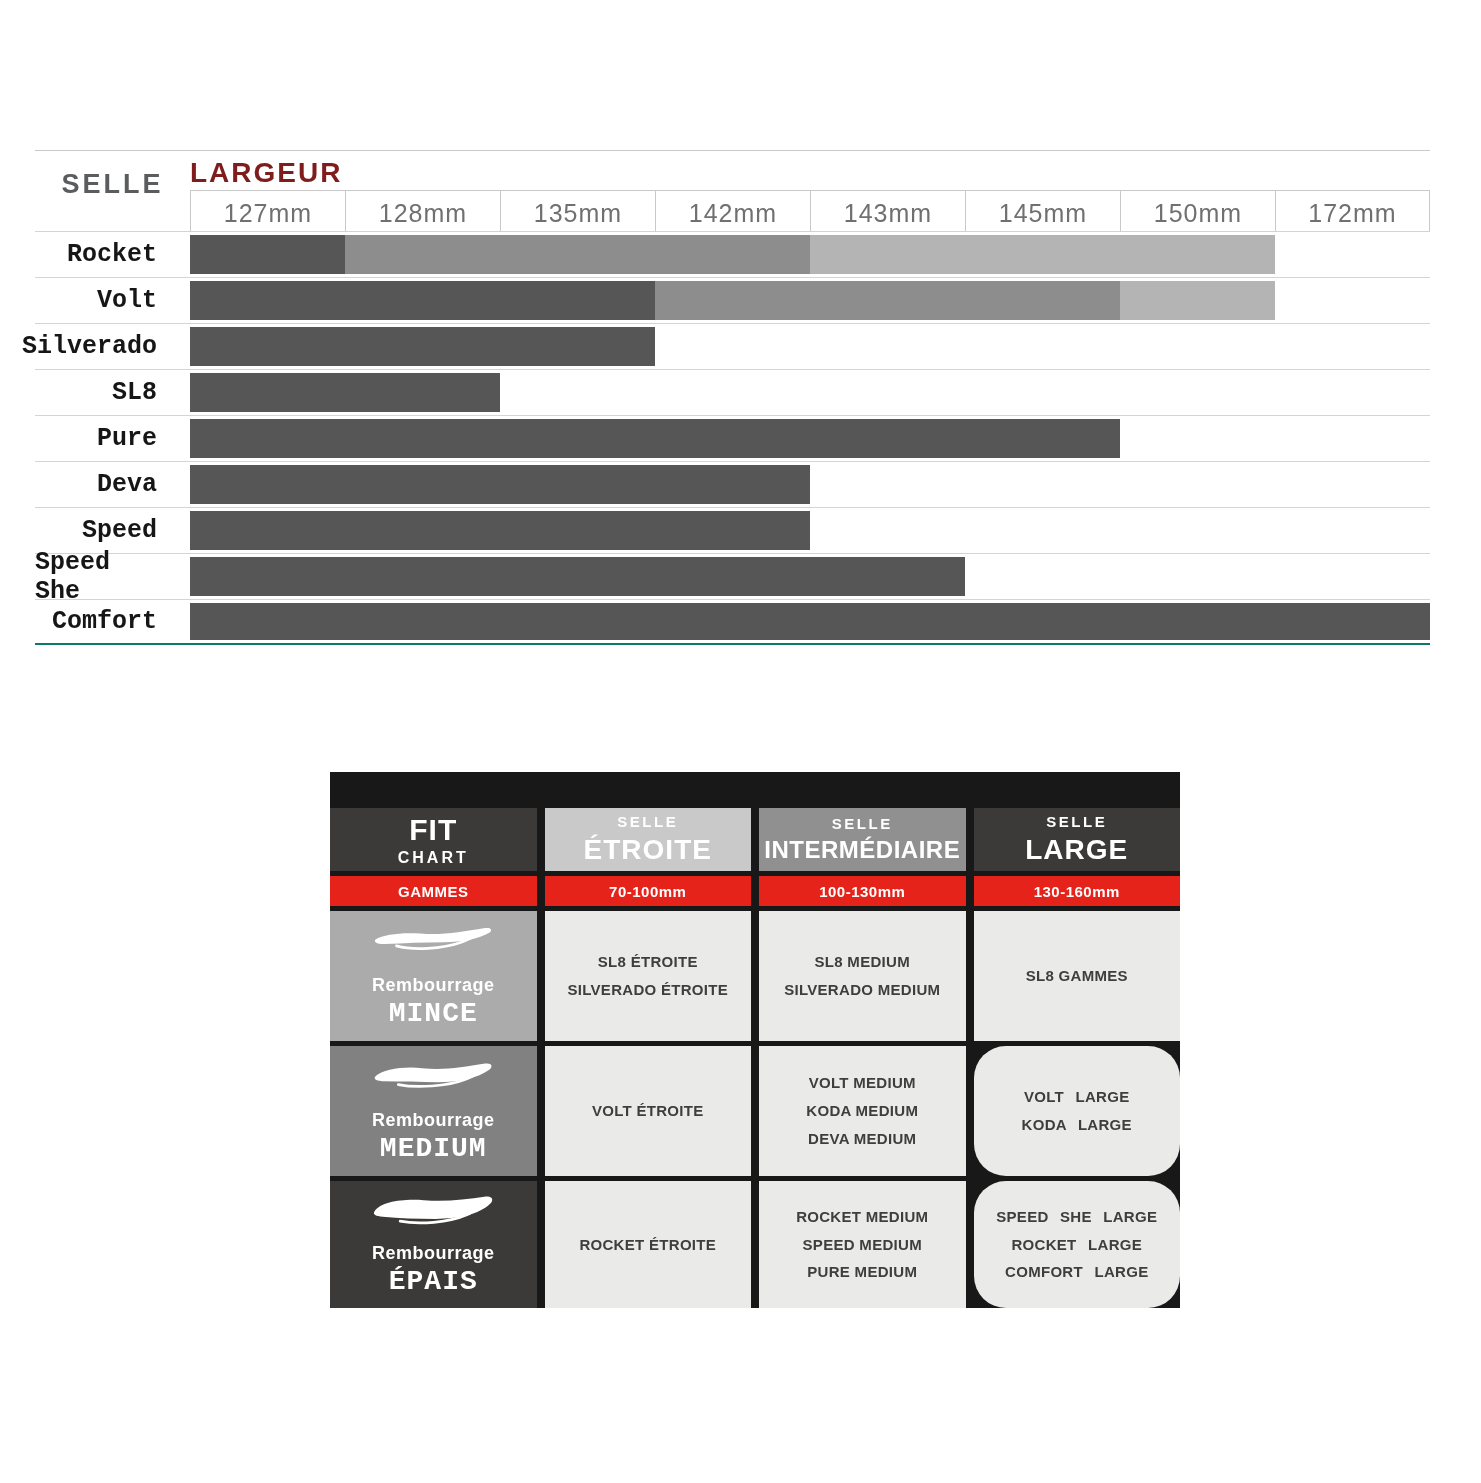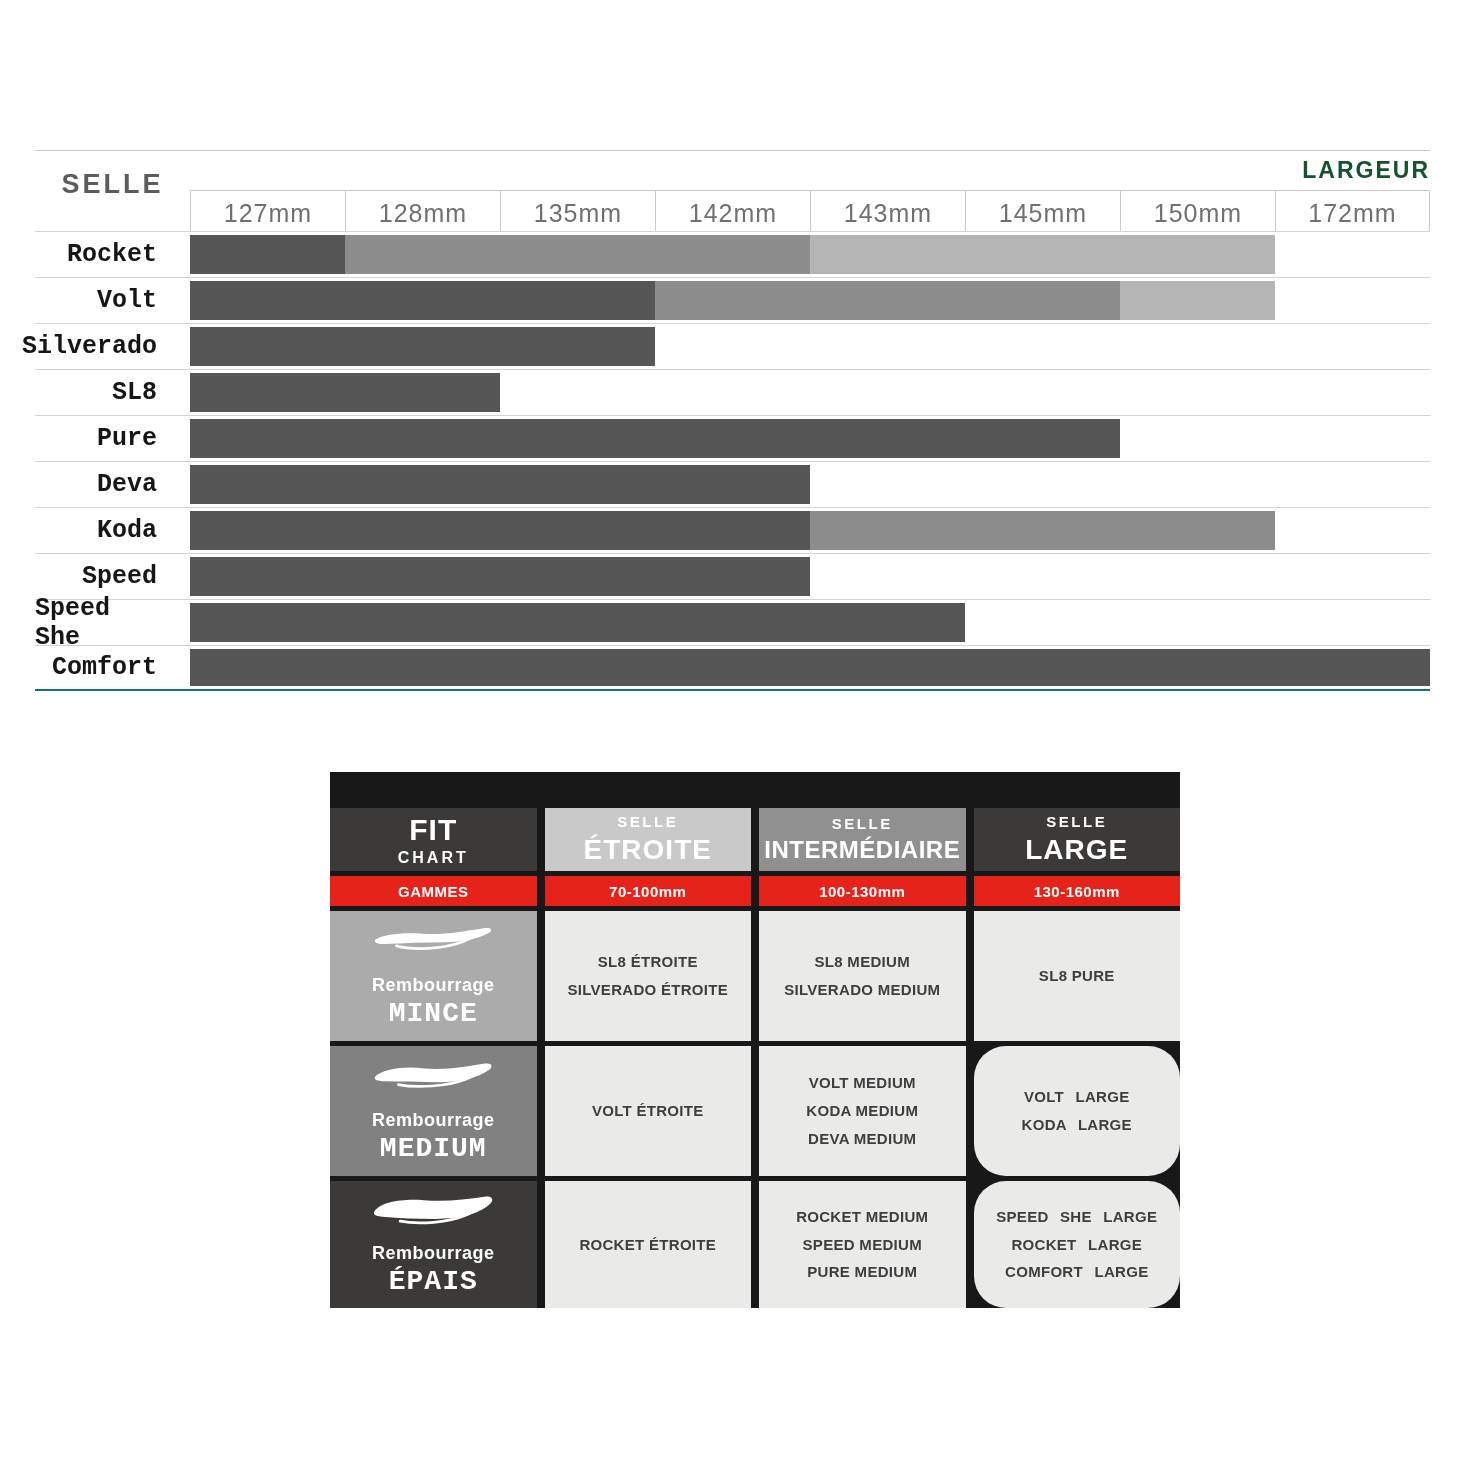--- a/index.html
+++ b/index.html
@@ -11,22 +11,22 @@
   }
 
   
   .size-chart {
     position:absolute; left:35px; top:150px; width:1395px;
     border-top:1px solid #c9c9c9;
   }
   .sc-header { position:relative; height:80px; }
   .sc-largeur {
     position:absolute; top:6px; left:155px; width:1240px;
-    text-align:right; font-size:23px; font-weight:700;
-    color:#14532d; letter-spacing:2px;
+    text-align:left; font-size:28px; font-weight:700;
+    color:#7f1d1d; letter-spacing:2px;
   }
   .sc-selle {
     position:absolute; top:18px; left:0; width:155px;
     text-align:center; font-size:27px; font-weight:600;
     color:#5a5c5e; letter-spacing:3px;
   }
   .sc-ticks {
     position:absolute; top:39px; left:155px; width:1241px; height:41px;
     display:flex;
   }
@@ -147,27 +147,20 @@
           <div class="bar-seg" style="left: 0px; width: 930px; background: rgb(86, 86, 86);"></div>
         </div>
       </div>
       <div class="bar-row">
         <div class="row-label">Deva</div>
         <div class="row-track">
           <div class="bar-seg" style="left: 0px; width: 620px; background: rgb(86, 86, 86);"></div>
         </div>
       </div>
       <div class="bar-row">
-        <div class="row-label">Koda</div>
-        <div class="row-track">
-          <div class="bar-seg" style="left: 0px; width: 620px; background: rgb(86, 86, 86);"></div>
-          <div class="bar-seg" style="left: 620px; width: 465px; background: rgb(141, 141, 141);"></div>
-        </div>
-      </div>
-      <div class="bar-row">
         <div class="row-label">Speed</div>
         <div class="row-track">
           <div class="bar-seg" style="left: 0px; width: 620px; background: rgb(86, 86, 86);"></div>
         </div>
       </div>
       <div class="bar-row">
         <div class="row-label">Speed She</div>
         <div class="row-track">
           <div class="bar-seg" style="left: 0px; width: 775px; background: rgb(86, 86, 86);"></div>
         </div>
@@ -215,21 +208,21 @@
   </div>
   <div class="fc">
       <div class="cell-line">SL8 ÉTROITE</div>
       <div class="cell-line">SILVERADO ÉTROITE</div>
     </div>
   <div class="fc">
       <div class="cell-line">SL8 MEDIUM</div>
       <div class="cell-line">SILVERADO MEDIUM</div>
     </div>
   <div class="fc">
-      <div class="cell-line">SL8 PURE</div>
+      <div class="cell-line">SL8 GAMMES</div>
     </div>
 
   <div class="fl bg-gray-mid">
     <svg viewBox="0 0 140 46" width="128" height="42">
       <path fill="#ffffff" d="M7 19 C15 11 38 8 58 10 C82 12.5 102 9 127 5 C134 4 136 7.5 132 11.5 C119 21 98 25.5 76 25.5 C56 25.5 36 25 17 24.5 C9 24.3 4 22.5 7 19 Z"></path>
       <path fill="none" stroke="#ffffff" stroke-width="3" stroke-linecap="round" d="M32 28 C52 32 86 30 105 22.5 C114 19 121 14.5 126 11.5"></path>
     </svg>
     <div class="lbl1">Rembourrage</div>
     <div class="lbl2">MEDIUM</div>
   </div>

